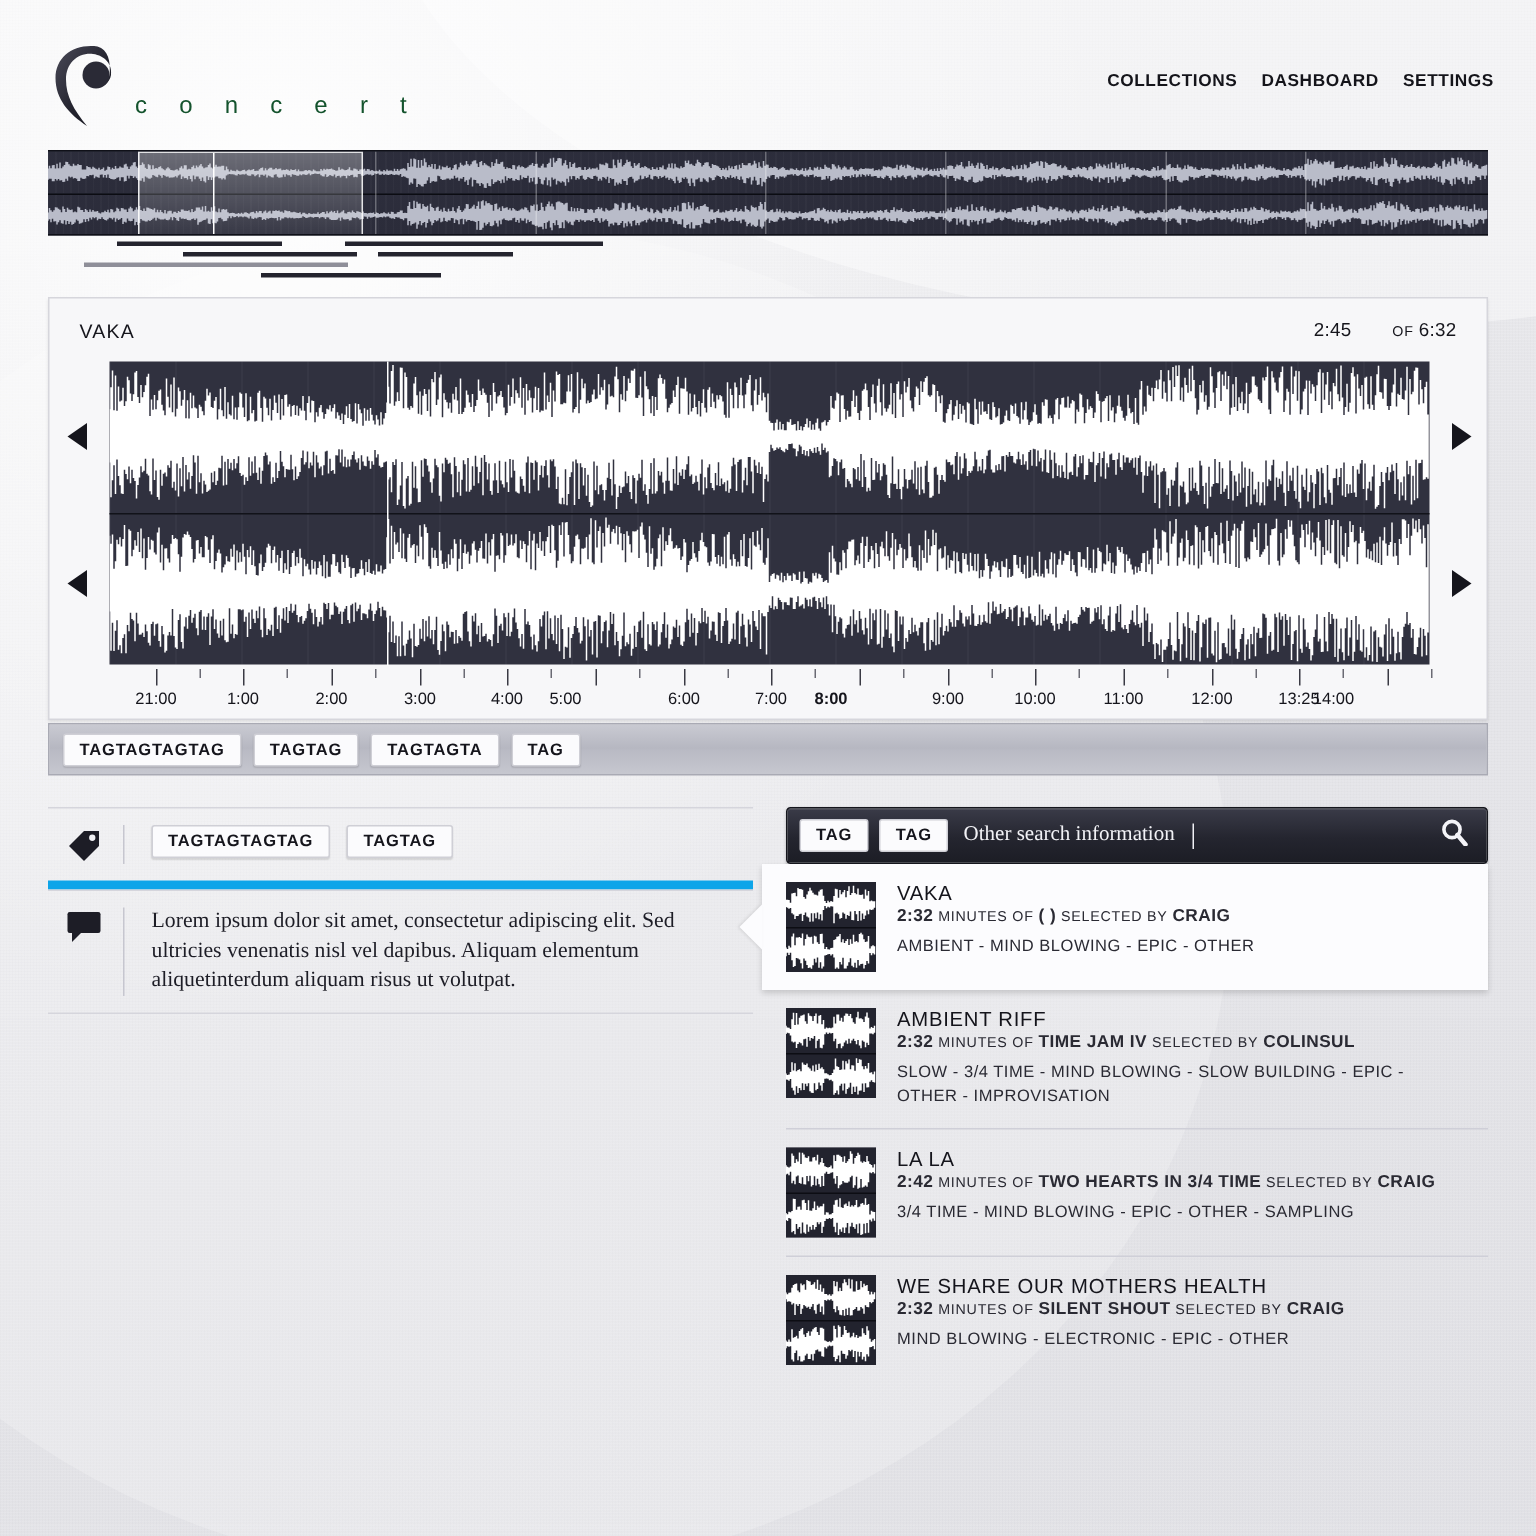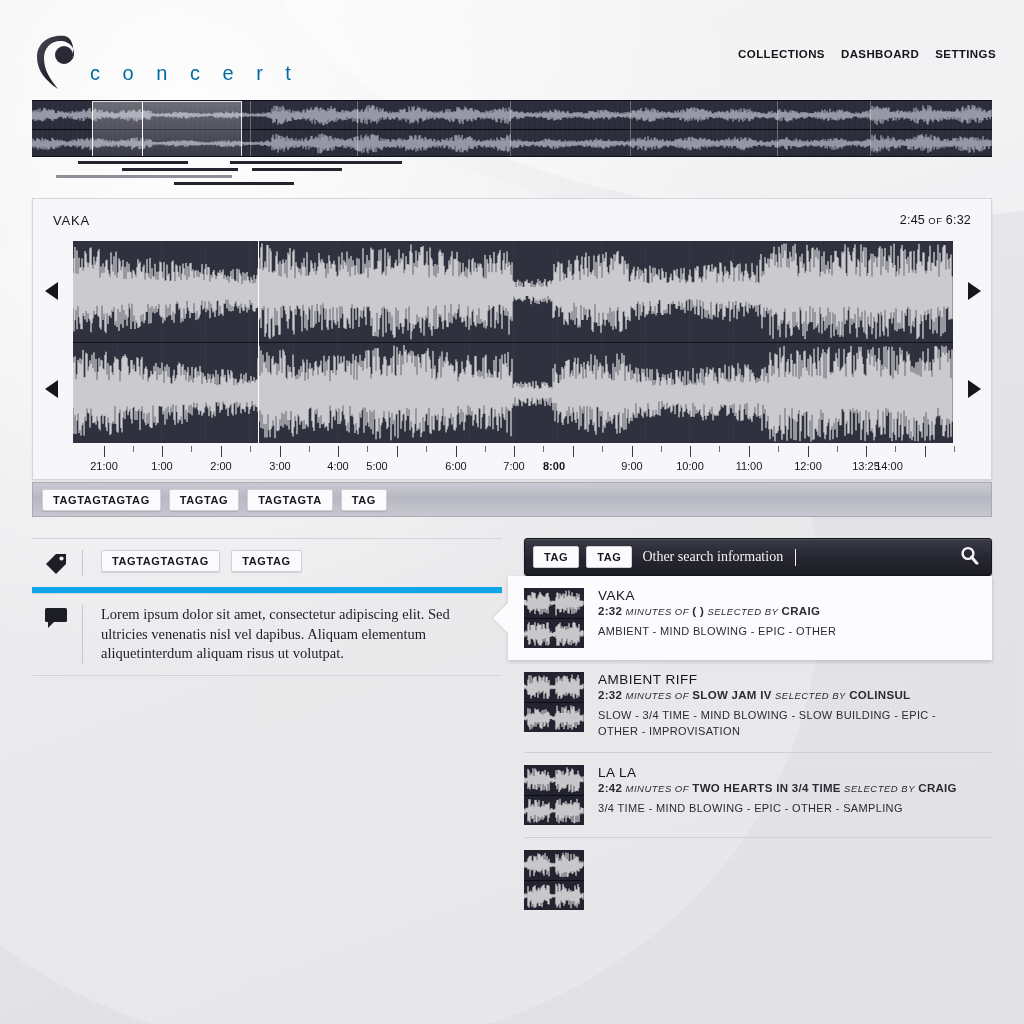--- a/index.html
+++ b/index.html
@@ -61,23 +61,23 @@
     left: 32px; top: 18px;
     display: flex; align-items: flex-end;
   }
   .logo-mark {
     width: 52px; height: 62px;
     position: relative;
     margin-right: 6px;
   }
   .logo-mark svg { display: block; }
   .logo-word {
-    font-size: 20px;
+    font-size: 16px;
     letter-spacing: 8.5px;
-    color: #0369a1;
+    color: #14532d;
     font-weight: 400;
     padding-bottom: 8px;
     white-space: nowrap;
     margin-top: 44px;
   }
   nav.main-nav {
     position: absolute;
     right: 28px; top: 48px;
     display: flex; gap: 16px;
     align-items: center;
@@ -153,21 +153,21 @@
     position: relative;
     height: 42px;
     padding: 0 20px;
     display: flex; align-items: center; justify-content: space-between;
   }
   .track-title {
     font-size: 13px; letter-spacing: 0.8px; color: #15151c; font-weight: 400;
   }
   .time-readout { font-size: 12.5px; color: #15151c; letter-spacing: 0.2px; }
   .time-readout b { font-weight: normal; }
-  .time-readout .of { font-size: 9.5px; letter-spacing: 0.6px; }
+  .time-readout .of { font-size: 9.5px; letter-spacing: 0.6px; padding-left: 24px; }
 
   .wave-area {
     position: absolute;
     left: 0; top: 42px;
     width: 960px; height: 203px;
   }
   .wave-rows {
     position: absolute;
     left: 40px; top: 0;
     width: 880px; height: 203px;
@@ -361,21 +361,21 @@
     color: #14141b;
     margin-bottom: 2px;
   }
   .res-meta {
     font-size: 11px;
     color: #2a2a33;
     letter-spacing: 0.2px;
     margin-bottom: 7px;
   }
   .res-meta b { font-weight: bold; font-size: 11.5px; letter-spacing: 0.3px; }
-  .res-meta .sm { font-size: 9.5px; letter-spacing: 0.5px; font-style: italic; }
+  .res-meta .sm { font-size: 9.5px; letter-spacing: 0.5px; }
   .res-tags {
     font-size: 11px;
     color: #2a2a33;
     letter-spacing: 0.35px;
     line-height: 1.45;
   }
 </style>
 </head>
 <body>
 
@@ -590,21 +590,21 @@
           <div class="thumb">
             <div class="thalf"><svg width="60" height="30" viewBox="0 0 60 30" preserveAspectRatio="none">
                 <path d="M0 11.800577042694472L0 17.285136330702873M1 12.950698506366788L1 16.51202985069809M2 13.246990261644587L2 16.797422772993997M3 13.92501081823139L3 18.378909968737936M4 7.560607172833107L4 22.304021270821814M5 3.202589201672275L5 23.0345365306663M6 11.374442887280344L6 22.455824436827477M7 3.3640740309348693L7 26.610028180051607M8 11.044881605922654L8 23.99641720577442M9 6.456020792790698L9 22.80257555562657M10 5.086655338432946L10 23.429039894220903M11 4.820885236761946L11 24.971618658901015M12 4.365791175652198L12 20.761329302616105M13 8.79390794750485L13 20.42719221559222M14 10.572950754660624L14 25.887387019823016M15 3.51027737725539L15 19.28044546637239M16 5.131955367672237L16 21.877813969006674M17 5.516896260607474L17 20.04767441699173M18 8.722414707770763L18 20.531457627732983M19 5.332990926943252L19 18.708454862897497M20 3.609327265890002L20 26.817497473027323M21 10.293420714802771L21 21.802346193209452M22 5.1765945465055285L22 20.643935260546364M23 4.6797144822635275L23 26.53623040451027M24 10.853914209336002L24 26.899617941980075M25 7.939710884853133L25 24.528642340096944M26 13.913571001930894L26 17.475880116589313M27 12.972760847054776L27 16.36103820391979M28 13.535659087048685L28 17.36934467001508M29 13.225561282715557L29 16.548631305985445M30 13.457763232896927L30 16.980079685702957M31 12.998647677873564L31 16.665073597299436M32 5.7949702237616165L32 22.230317289051747M33 10.377269496525297L33 20.417861114907012M34 4.329001214871649L34 26.90462684532843M35 4.378726827296768L35 24.05209987409045M36 8.50770170562328L36 23.59850631461409M37 6.450591070815264L37 26.763702124498646M38 9.119345611547747L38 25.473813051122153M39 5.086400618081168L39 23.03822141130372M40 3.5890270936717403L40 21.733956979696618M41 3.8285082758816458L41 23.877763991345542M42 5.317655443780895L42 20.557587998741113M43 4.0335276588115505L43 23.439473936343322M44 6.779273126441648L44 21.590949384090933M45 9.456691416872989L45 20.553957687846363M46 10.528107586776887L46 22.056055794691694M47 6.210524244359938L47 24.112562122443954M48 2.5337045748316243L48 21.323533917657812M49 6.977008493355013L49 25.067989714689546M50 6.808006494374949L50 26.831121658259594M51 7.47799192254338L51 21.623686581982152M52 9.28196966081018L52 22.492652528226678M53 5.601815919644114L53 26.14209175214269M54 2.96484808775822L54 23.187727870609486M55 6.53597001096046L55 24.655409126633504M56 13.701704256954464L56 17.042522765324694M57 12.673901807249479L57 17.052170801570718M58 13.26905935452369L58 17.508099823379936M59 11.81893658449265L59 16.45381509698453" stroke="#ffffff" stroke-width="1" fill="none"></path>
               </svg></div>
             <div class="thalf"><svg width="60" height="30" viewBox="0 0 60 30" preserveAspectRatio="none">
                 <path d="M0 12.651933361707224L0 16.614962697292196M1 13.62204265430199L1 16.868976542734995M2 13.365367021884474L2 17.47982587731901M3 11.71769627824784L3 16.276658517227816M4 5.1279942372897604L4 22.140272371047303M5 10.721592197088334L5 24.046000349985434M6 5.8896099315116235L6 26.786557162057868M7 11.157354273669121L7 21.230167910205278M8 10.41560207438916L8 25.72672217136096M9 9.861211640104285L9 22.267372374170165M10 11.201276248586959L10 23.82039661558829M11 5.389860058594429L11 19.23068854481945M12 6.714325171599317L12 23.649744069557517M13 6.995190317949836L13 19.47711772484105M14 6.004273931539744L14 21.121765356060006M15 8.486141323864526L15 19.118317164437993M16 9.2692155407738L16 24.47488853967976M17 10.761858889745483L17 25.443799749535415M18 7.342640735391827L18 25.686808743214613M19 11.360412601200125L19 19.229846686692838M20 6.7407394516983725L20 23.798309794714818M21 10.41597147536742L21 22.995883733008935M22 6.241387901274203L22 18.73916777380238M23 9.26324656836374L23 20.65330831386303M24 8.47739188295202L24 24.14599853536859M25 9.758347369846119L25 19.030200384175497M26 12.524071757309173L26 16.165920209997296M27 12.490683744288368L27 15.989478998691531M28 13.098193988866264L28 16.236271189358213M29 13.817384273527836L29 17.101903490376614M30 13.679966262632965L30 16.843353816818144M31 12.352650438936731L31 17.77582119312688M32 9.951708003884047L32 26.793757397687884M33 2.7378294571478996L33 25.648585012773324M34 7.755587294872658L34 23.959523923424783M35 8.340062354654103L35 26.668754156925136M36 10.269689697776776L36 20.77560458335821M37 9.937763467430027L37 19.488059401245813M38 4.083466447844852L38 23.990047869724243M39 10.016730286514727L39 19.259514625891818M40 4.454262843557757L40 26.14034533366577M41 5.917379333887892L41 22.921989428541618M42 3.3238564216084114L42 22.00647501618903M43 9.8417046683569L43 18.892286244087053M44 7.223793438674788L44 26.297943566962118M45 7.370775917168138L45 21.568175498353398M46 10.804245157048221L46 24.926278790117372M47 2.4236286909150095L47 21.355804282434192M48 5.701145179085966L48 26.744488366974743M49 3.2108302365200743L49 24.217566979079308M50 3.5715113890317802L50 24.042071373528834M51 7.816782387102387L51 19.396282797146718M52 9.813986715019674L52 25.065869514292977M53 7.686988061213395L53 19.242587456918596M54 9.382206037976875L54 21.937143464366507M55 5.701738709025895L55 21.787719541996587M56 12.23977803919454L56 18.182557982425465M57 11.880139901209688L57 17.11545094152328M58 13.094190118449829L58 18.26725076200592M59 11.41120505602062L59 18.628333419034412" stroke="#ffffff" stroke-width="1" fill="none"></path>
               </svg></div>
           </div>
           <div class="res-body">
             <div class="res-title">AMBIENT RIFF</div>
-            <div class="res-meta"><b>2:32</b> <span class="sm">MINUTES OF</span> <b>SLOW JAM IV</b> <span class="sm">SELECTED BY</span> <b>COLINSUL</b></div>
+            <div class="res-meta"><b>2:32</b> <span class="sm">MINUTES OF</span> <b>TIME JAM IV</b> <span class="sm">SELECTED BY</span> <b>COLINSUL</b></div>
             <div class="res-tags">SLOW - 3/4 TIME - MIND BLOWING - SLOW BUILDING - EPIC - OTHER - IMPROVISATION</div>
           </div>
         </div>
         <div class="result">
           <div class="thumb">
             <div class="thalf"><svg width="60" height="30" viewBox="0 0 60 30" preserveAspectRatio="none">
                 <path d="M0 11.768775568934519L0 17.92637092558498M1 12.906399303188733L1 17.437600392749346M2 13.396132474879796L2 18.44596700332871M3 12.74099043551413L3 16.189716398781034M4 3.91739871360706L4 23.84080878145565M5 5.522252574792249L5 22.100517080282103M6 10.37997076820115L6 24.45614367431316M7 7.859747489220346L7 19.400298209577006M8 9.342181171100671L8 18.725647896600723M9 3.3388522668130953L9 23.641238909937087M10 11.02312368970044L10 24.155882245817168M11 3.4662570940126916L11 19.835359218709804M12 4.722617377197659L12 24.43383240138359M13 6.601415826217931L13 24.6730532972622M14 7.0497415081131L14 18.997092076738873M15 5.7993626410371455L15 22.578711611707092M16 9.342586568814045L16 18.818861069795144M17 9.401881166683456L17 26.014291647562892M18 6.6434888102177005L18 25.078285177400467M19 6.365381510283511L19 19.208543353378094M20 8.66192728360739L20 25.39544074257158M21 4.905446284355339L21 20.832591914992122M22 11.33506494160046L22 24.430120734581777M23 9.839666228745909L23 26.230064766695754M24 6.980054807974982L24 19.047438848240972M25 10.336137916234385L25 25.640773139312294M26 12.563369771253024L26 17.336850748720043M27 13.011768819313389L27 16.12916703233736M28 13.301731279608669L28 17.664619956350244M29 13.00670279214657L29 17.484731913816525M30 11.971431059334162L30 16.908802166443692M31 14.070401180264726L31 16.489016166955707M32 5.211447230163705L32 20.733797522500993M33 9.020858281422807L33 24.195422897476433M34 4.815425023434415L34 18.99460759888152M35 4.911626060722222L35 27.092134992178593M36 5.504226770123571L36 25.194445763237052M37 6.318358488184565L37 24.434449863682712M38 9.46352673687205L38 22.3740506314086M39 5.7855347274269615L39 23.414902112258087M40 10.322160057603456L40 23.523190834942827M41 9.133616615754374L41 23.53767422718819M42 7.618988140336699L42 22.61387326419068M43 2.417710214330681L43 19.87074505856761M44 4.122668600949771L44 18.842091958551713M45 10.838135539189976L45 26.771391333784628M46 6.974223266054979L46 25.17293569147258M47 5.720444102110546L47 19.50469847951303M48 3.561395357261132L48 27.554687752041353M49 4.776533829549576L49 26.82279436485972M50 9.290061434800766L50 20.999106194218204M51 10.146549846626144L51 26.62408248610985M52 9.19102762604646L52 26.179008630979343M53 9.589750420288066L53 25.30928486949265M54 5.642139155651508L54 26.220920308717023M55 9.164230984684188L55 23.12330200934005M56 11.081847844754275L56 16.678186260457238M57 11.685937710958504L57 17.178228967179653M58 13.267644602516501L58 16.371200857968628M59 11.246829354516617L59 17.317103313977412" stroke="#ffffff" stroke-width="1" fill="none"></path>
               </svg></div>
             <div class="thalf"><svg width="60" height="30" viewBox="0 0 60 30" preserveAspectRatio="none">
                 <path d="M0 12.62013188794727L0 17.256197292174306M1 13.577743524139628L1 18.070620211409693M2 11.84259078404521L2 16.07669804097465M3 12.186542517802L3 16.55864598774754M4 11.341156830448265L4 25.478854332169917M5 3.1863703140972053L5 24.70223696755815M6 3.3180994973555666L6 26.832925921949986M7 10.438482095733509L7 19.959065102091554M8 8.528230692585106L8 23.16435863172373M9 8.256355048132294L9 22.012529143505976M10 10.563307849957287L10 26.36864872133296M11 4.116717600993214L11 18.98617290158578M12 3.7580170866884366L12 25.676512187452293M13 6.059831292512749L13 26.504637683748562M14 10.629249896630295L14 20.41236578103265M15 4.230816328153395L15 25.158451147763266M16 11.071007788014136L16 21.908247098391058M17 11.223809708260843L17 23.83925195369369M18 9.49061209469131L18 20.59022341494459M19 5.000758191333508L19 23.74113903524873M20 10.645652491681115L20 21.954652599778328M21 7.814933788285095L21 18.834190217379568M22 8.937491476269203L22 20.23861599523044M23 8.159756444063856L23 18.808131560198092M24 8.108088995794807L24 26.06672573319484M25 6.497945817796488L25 21.8832239059141M26 13.808853488320882L26 18.025212386036856M27 12.137229784062704L27 16.526494584364116M28 12.345848016886901L28 16.667236123431117M29 13.732969485123162L29 15.942531376251267M30 13.569406158375278L30 16.59968898745053M31 12.716927374683753L31 15.992285604985565M32 7.126879534603505L32 21.763267580467865M33 4.232389365757065L33 25.560563839255163M34 3.790437194225582L34 19.09930754199592M35 8.48805660060982L35 27.280388600016195M36 2.8259189733517918L36 23.418181509747257M37 8.840134197557408L37 25.126681361769645M38 9.371121117207743L38 22.369800767782053M39 7.044421718560354L39 26.033917897741272M40 6.291634395211766L40 22.265001727773345M41 8.04154360623171L41 19.397788439084678M42 4.942713538465421L42 26.149889126871663M43 8.484455729641233L43 21.607653387909593M44 7.458844404853342L44 19.208711564740497M45 8.301305480432374L45 21.9810641542082M46 7.353080418693406L46 23.21382321087356M47 3.9645112719128424L47 20.24155144282689M48 8.75977029626247L48 26.152023521518345M49 8.354089428043967L49 19.70751433654107M50 6.46743570285264L50 27.28269647994204M51 5.965301225122671L51 26.85980455774805M52 7.116419160839365L52 19.855019932293807M53 2.8672786524739493L53 26.21982577431939M54 7.297635574898514L54 19.409639060790482M55 6.673719162612091L55 25.892801817391444M56 13.67460545914369L56 17.14996115896756M57 11.173898643213278L57 18.28755613329986M58 11.867390777630447L58 16.38697992239286M59 12.014959307066611L59 17.891771981084613" stroke="#ffffff" stroke-width="1" fill="none"></path>
@@ -618,17 +618,22 @@
         </div>
         <div class="result last">
           <div class="thumb">
             <div class="thalf"><svg width="60" height="30" viewBox="0 0 60 30" preserveAspectRatio="none">
                 <path d="M0 11.736974095174565L0 16.11760551932622M1 12.862100036121952L1 17.81535699449729M2 11.811998962360434L2 17.462451720895455M3 11.691173766991671L3 17.769898010101123M4 8.51289608342708L4 19.638478427430837M5 6.7354495452835454L5 18.76897505650249M6 6.026963325346337L6 26.588041870751436M7 5.6376069673745L7 19.527565783708155M8 10.32969028034233L8 20.638552631506954M9 11.42011703431146L9 19.348084297509903M10 5.712488120516056L10 25.951154863695223M11 6.909291681330322L11 22.487325583136325M12 6.1634750782761145L12 19.9485081285697M13 9.855236430328915L13 20.893494915256042M14 3.398888583615838L14 21.826613205995695M15 4.068833502679523L15 21.233808049011884M16 4.330464724572591L16 22.61126854846313M17 6.738530121049159L17 21.119826000924142M18 6.163043117454761L18 19.379891784568265M19 4.884788378707501L19 23.474136603970145M20 9.206431524910235L20 25.76039500690549M21 3.1727471635037805L21 19.81001155911014M22 9.9228914250866L22 19.202759546932185M23 6.276143617912261L23 24.736028219948537M24 11.205031825199272L24 21.046872503979536M25 8.849985399236896L25 26.39894431836388M26 12.74106316075151L26 16.652858948570145M27 12.704696533995072L27 17.249123997828516M28 13.489808148587965L28 16.270745155972776M29 12.816306874761501L29 16.827079034272153M30 13.772850024082162L30 16.214951069371285M31 12.893229926273799L31 17.17486535893514M32 4.066791883952355L32 22.6405794829226M33 7.564456985678735L33 24.858364823310808M34 4.448198744481521L34 20.89504420378946M35 10.816239561250544L35 23.460485106501956M36 8.504728273081001L36 26.517361439493186M37 10.740026163831367L37 26.80663000540185M38 5.4491720053503165L38 23.34333260033435M39 2.8104377778947516L39 27.187892557721536M40 4.912709259434001L40 22.48087734633166M41 6.86956432855202L41 26.699172960631163M42 2.4810554725961076L42 21.88893190528682M43 9.026616152695667L43 27.010032295244763M44 3.024134841917146L44 26.757252677817483M45 10.990511569869943L45 23.281760276193616M46 10.998174362079322L46 22.683381159856626M47 4.0981874623513725L47 21.28780225870563M48 9.941524943710084L48 23.831243913737705M49 9.65258153127161L49 23.7309452395844M50 3.982499066797317L50 21.271843715874404M51 8.13556421613114L51 22.25787936849421M52 5.782775785775286L52 25.886173628301442M53 7.1039555578138485L53 20.094902759210626M54 6.594139887920646L54 21.25996155139057M55 10.62096794815779L55 21.54373746821831M56 13.028653571712157L56 18.03924900141696M57 11.238800268876739L57 18.871993295017628M58 12.795625434396614L58 18.025159706976805M59 11.47756461224964L59 16.224273628257343" stroke="#ffffff" stroke-width="1" fill="none"></path>
               </svg></div>
             <div class="thalf"><svg width="60" height="30" viewBox="0 0 60 30" preserveAspectRatio="none">
                 <path d="M0 12.588330414187318L0 17.897431887056413M1 13.533444320961575L1 16.54619075232008M2 11.991732778233352L2 16.897022891439043M3 13.568277478040326L3 16.446208907848323M4 5.099746730360083L4 25.265899167794686M5 10.78648562162951L5 26.647903944737234M6 10.367724927169142L6 20.936518957822827M7 9.537022561145491L7 19.294320097604917M8 11.255242057361286L8 25.78690123383743M9 6.319548977617895L9 23.2184575042913M10 5.208525884830639L10 26.695331008641666M11 4.377960554653761L11 26.727175954802508M12 8.649634026186373L12 25.853927930409057M13 10.365211610298237L13 22.58778800227576M14 7.675151266495303L14 21.421941385405113M15 6.524502967695941L15 24.939075624332332M16 9.554170909246508L16 24.997091686440207M17 6.703075571243222L17 21.76707212358577M18 5.161394490660818L18 26.065612565193145M19 4.247488526337543L19 21.483149737284123M20 3.5861416136455464L20 19.24260967047541M21 6.991541738529476L21 18.638201152118015M22 8.926202931169517L22 20.004190360975542M23 4.23836943619343L23 19.973020663914745M24 4.110970784295803L24 23.179034873009208M25 4.82606876661818L25 23.46501478303923M26 12.593243422294615L26 17.099996565889565M27 13.241507792561086L27 17.937740787013315M28 13.6152881233931L28 16.69954223084801M29 13.144423117203836L29 15.960454525964547M30 13.803595157541146L30 16.425201798672415M31 12.893105338141837L31 16.113767964928304M32 2.8847523000765367L32 23.65359051931351M33 4.95438883489668L33 26.474103673703084M34 10.731814527284268L34 24.918531883833246M35 2.505766084904675L35 22.725845920492823M36 3.4426906835579736L36 27.217873968238884M37 10.315618085440072L37 19.534490896218685M38 8.7966235638301L38 21.582018046491786M39 2.931000058367381L39 21.616332908997467M40 5.603537103898608L40 24.798687990130247M41 7.745602954200285L41 22.657631508725522M42 7.261560099665802L42 18.941017470434783M43 10.726571887576288L43 19.877636235569433M44 9.868703446355045L44 18.88883625274004M45 7.548566555533823L45 23.70472031107392M46 10.499372641704685L46 19.672703989563836M47 9.022662265469629L47 27.218944845552997M48 10.934521036015134L48 20.097457987087527M49 10.038845453904404L49 23.350642901999244M50 10.081432935661372L50 20.347553314104466M51 4.560904770372858L51 25.318506663506156M52 7.886727445957589L52 23.553086817103015M53 9.050967177334691L53 26.522010844974783M54 3.1132873497406433L54 21.789853936643272M55 5.997491681528041L55 23.329511606427612M56 11.571701720142597L56 17.192559341904037M57 13.54808639513519L57 16.929458074682138M58 12.571069780719965L58 16.36489147290443M59 11.728509479739008L59 18.464202559582983" stroke="#ffffff" stroke-width="1" fill="none"></path>
               </svg></div>
           </div>
+          <div class="res-body">
+            <div class="res-title">WE SHARE OUR MOTHERS HEALTH</div>
+            <div class="res-meta"><b>2:32</b> <span class="sm">MINUTES OF</span> <b>SILENT SHOUT</b> <span class="sm">SELECTED BY</span> <b>CRAIG</b></div>
+            <div class="res-tags">MIND BLOWING - ELECTRONIC - EPIC - OTHER</div>
+          </div>
         </div>
       </div>
   </div>
 
 </div>
 
 </body></html>

